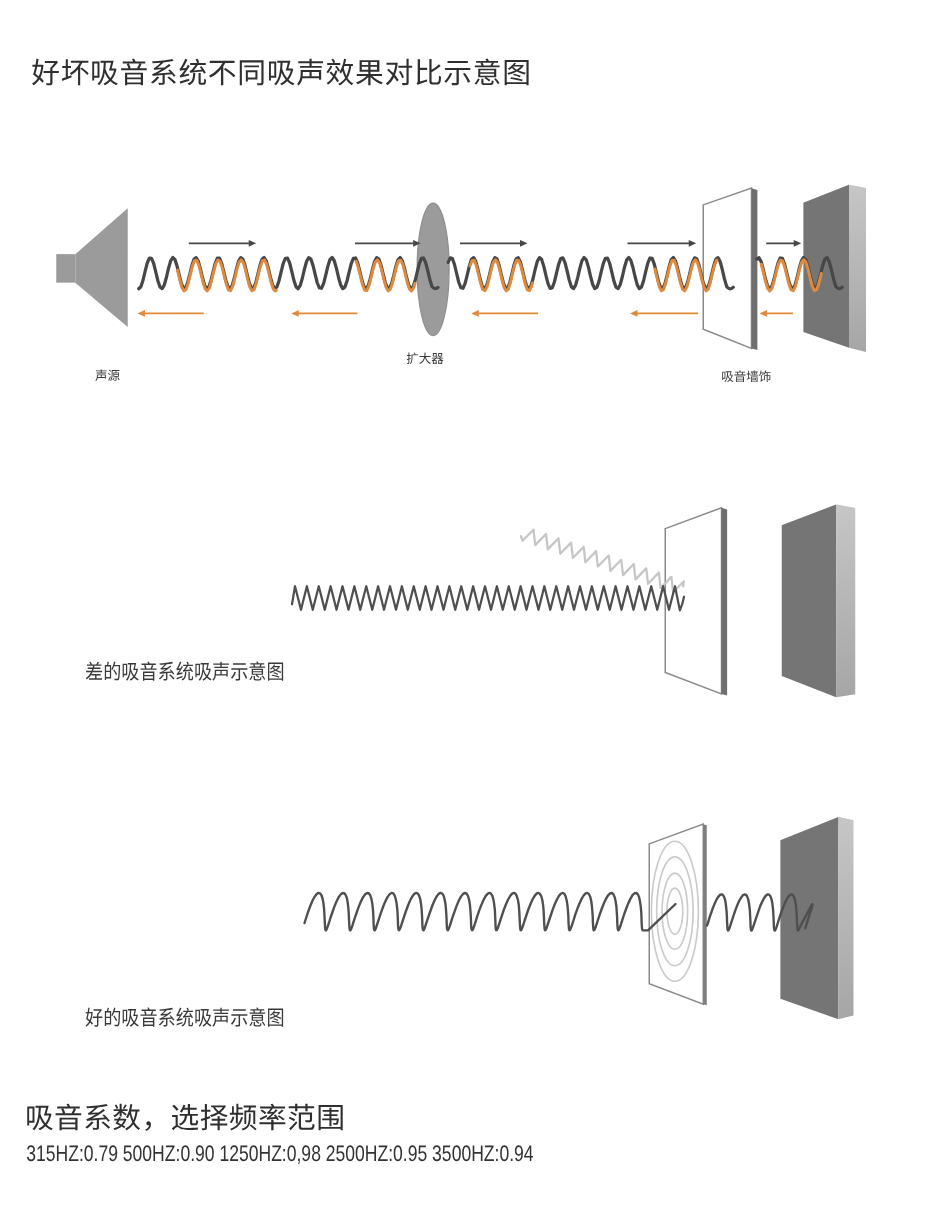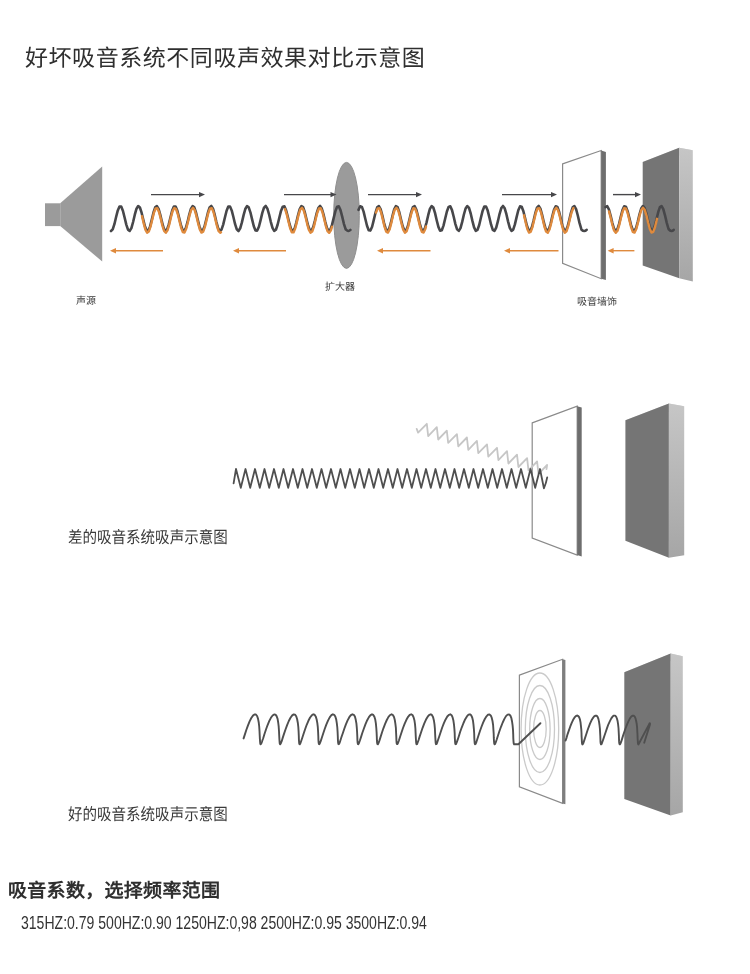--- a/index.html
+++ b/index.html
@@ -9,21 +9,21 @@
   }
   .abs { position:absolute; white-space:nowrap; }
   #main-title { left:25px; top:39px; font-size:23px; font-weight:normal; color:var(--text-dark,#2f2f2f); letter-spacing:0.55px; }
   .part-label { font-size:10px; color:var(--text-label,#3a3a3a); }
   #label-source { left:76px; top:292px; }
   #label-amplifier { left:325px; top:278px; }
   #label-wall { left:561px; top:293px;margin-left:16px; }
   .caption { font-size:16.5px; color:var(--text-label,#3a3a3a); transform:scaleX(0.88); transform-origin:left top; }
   #caption-bad { left:68px; top:523.5px; }
   #caption-good { left:68px; top:800.5px; }
-  #footer-title { left:8px; top:875px; font-size:19px; font-weight:bold; color:var(--text-dark,#2f2f2f); letter-spacing:0.3px; }
+  #footer-title { left:20px; top:875px; font-size:23px; font-weight:normal; color:var(--text-dark,#2f2f2f); letter-spacing:0.3px; }
   #footer-coefficients { left:21px; top:913px; font-size:18px; color:#333333; transform:scaleX(0.78); transform-origin:left top; }
   svg#diagram-canvas { position:absolute; left:0; top:0; }
   .wave-dark { fill:none; stroke:var(--wave-dark,#47474a); stroke-width:2.6; stroke-linecap:round; stroke-linejoin:round; }
   .wave-orange { fill:none; stroke:var(--accent-orange,#df8a3d); stroke-width:2.4; stroke-linecap:round; stroke-linejoin:round; }
   .darr-l { fill:none; stroke:var(--wave-dark,#47474a); stroke-width:1.4; }
   .darr-h { fill:var(--wave-dark,#47474a); }
   .oarr-l { fill:none; stroke:var(--accent-orange,#df8a3d); stroke-width:1.4; }
   .oarr-h { fill:var(--accent-orange,#df8a3d); }
   .gray-shape { fill:var(--shape-gray,#9b9b9b); }
   .amp { fill:var(--shape-gray,#9b9b9b); stroke:#8f8f8f; stroke-width:1; }

